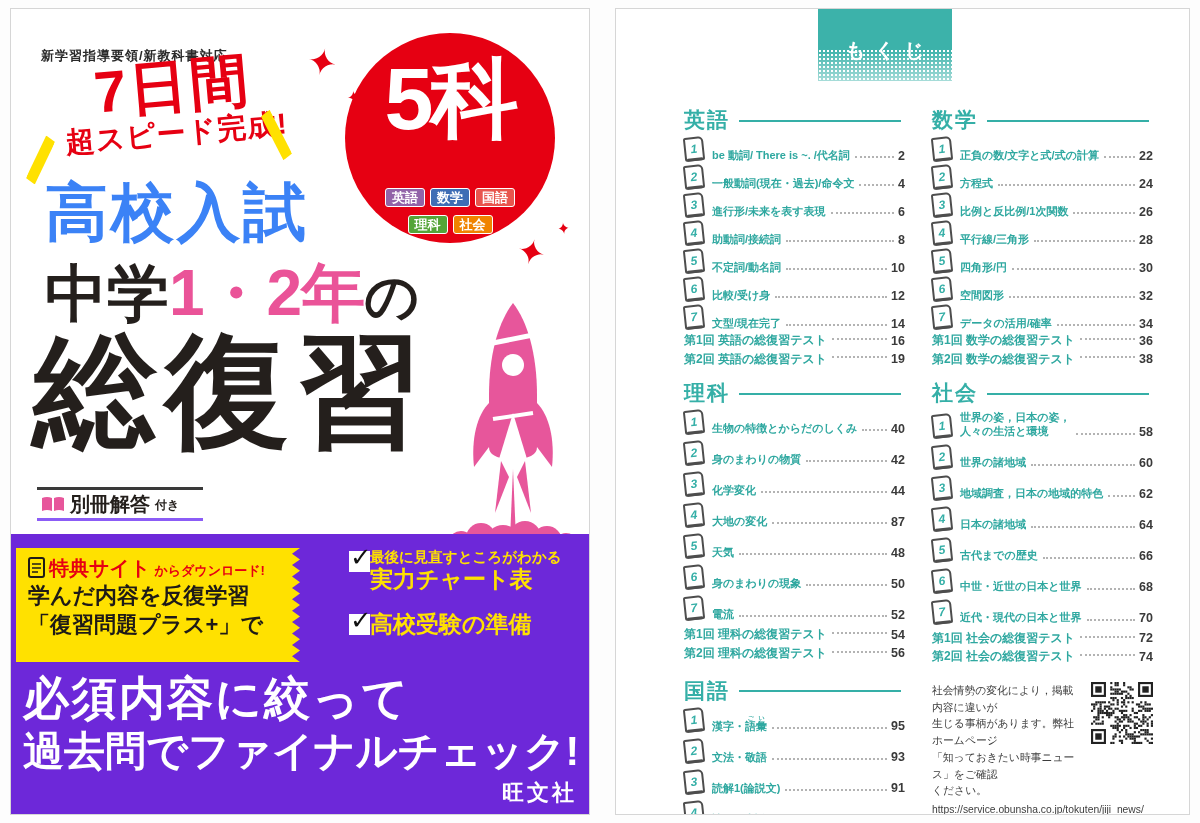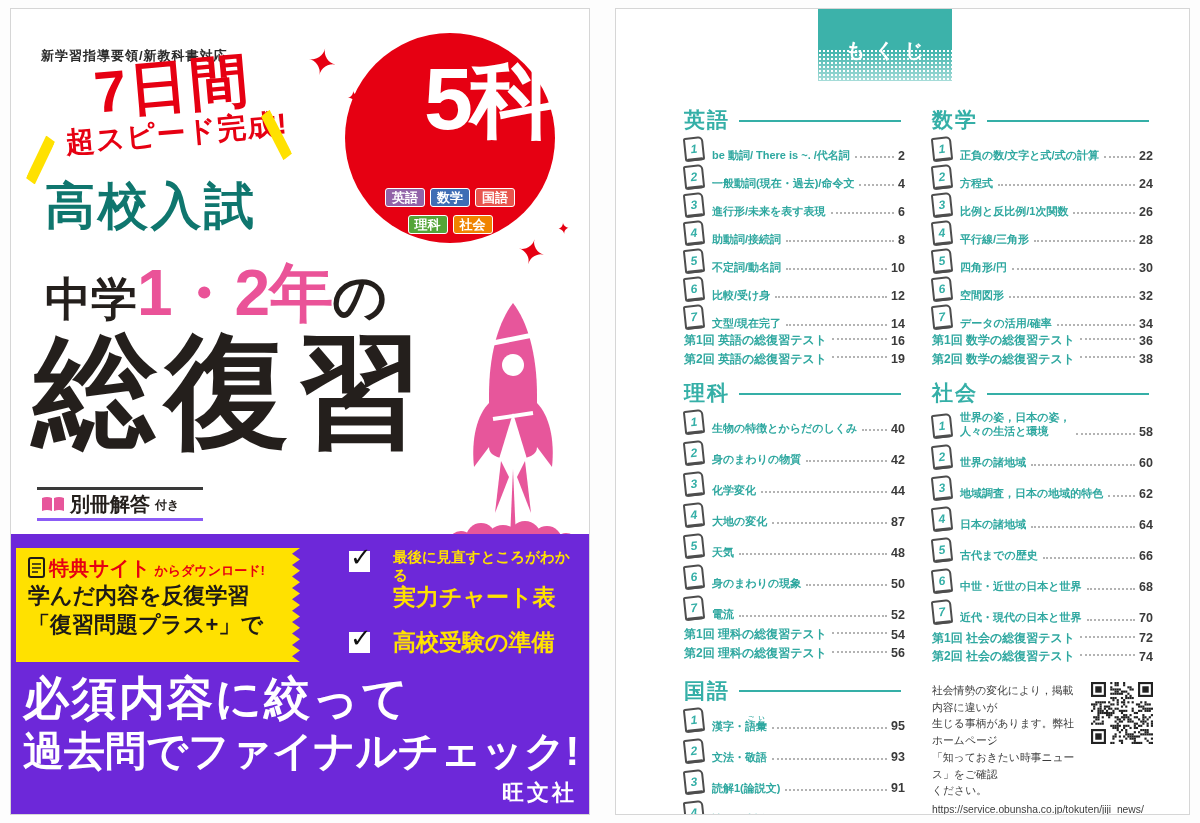--- a/index.html
+++ b/index.html
@@ -11,51 +11,51 @@
 
   
   .top-note{position:absolute;left:30px;top:38px;font-size:13px;font-weight:bold;color:#2a2a2a;letter-spacing:1px;}
   .burst{position:absolute;left:38px;top:48px;width:250px;text-align:center;transform:rotate(-5deg);color:#e60012;}
   .burst-l1{font-size:58px;font-weight:900;letter-spacing:3px;line-height:1;}
   .burst-l2{font-size:29px;font-weight:900;letter-spacing:1px;line-height:1;margin-top:4px;}
   .slash{position:absolute;background:#ffe100;}
   .slash-left{left:22px;top:126px;width:15px;height:50px;transform:rotate(20deg);clip-path:polygon(30% 0,100% 6%,70% 100%,0 94%);}
   .slash-right{left:258px;top:100px;width:15px;height:52px;transform:rotate(-22deg);clip-path:polygon(0 6%,70% 0,100% 94%,30% 100%);}
   .subject-circle{position:absolute;left:334px;top:24px;width:210px;height:210px;border-radius:50%;background:#e60012;}
-  .circle-text{position:absolute;left:0;right:0;top:22px;text-align:right;color:#fff;font-size:88px;font-weight:900;letter-spacing:-3px;line-height:1;}
+  .circle-text{position:absolute;left:0;right:0;top:22px;text-align:center;color:#fff;font-size:88px;font-weight:900;letter-spacing:-3px;line-height:1;}
   .badges-row{position:absolute;left:0;right:0;display:flex;justify-content:center;gap:5px;}
   .badges-row-1{bottom:36px;}
   .badges-row-2{bottom:9px;}
   .badge{font-size:13px;font-weight:bold;color:#fff;border:1px solid #fff;border-radius:3px;padding:2px 6px;line-height:1;white-space:nowrap;}
   .sparkle{position:absolute;color:#e60012;line-height:1;}
   .sparkle::before{content:"✦";}
   .sp1{left:296px;top:36px;font-size:36px;transform:rotate(12deg);}
   .sp2{left:336px;top:80px;font-size:17px;transform:rotate(-8deg);}
   .sp3{left:506px;top:226px;font-size:34px;transform:rotate(14deg);}
   .sp4{left:546px;top:212px;font-size:16px;transform:rotate(-6deg);}
-  .title1{position:absolute;left:34px;top:172px;font-size:50px;font-weight:900;color:#0f766e;letter-spacing:3px;line-height:1;}
+  .title1{position:absolute;left:34px;top:172px;font-size:63px;font-weight:900;color:#3b82f6;letter-spacing:3px;line-height:1;}
   .title2{position:absolute;left:34px;top:252px;line-height:1;white-space:nowrap;}
-  .title2 .t2a,.title2 .t2c{font-size:46px;font-weight:900;color:#241f1c;}
+  .title2 .t2a,.title2 .t2c{font-size:62px;font-weight:900;color:#241f1c;}
   .title2 .t2b{font-size:64px;font-weight:900;color:#ea5398;letter-spacing:-1px;}
   .title2 .t2c{font-size:54px;}
   .title3{position:absolute;left:22px;top:320px;font-size:124px;font-weight:900;color:#241f1c;letter-spacing:8px;line-height:1;}
   .answer-badge{position:absolute;left:26px;top:478px;width:166px;border-top:3px solid #3a3a3a;border-bottom:3px solid #8b5cf6;padding:4px 4px;display:flex;align-items:center;gap:5px;box-sizing:border-box;}
   .answer-badge .ab-main{font-size:20px;font-weight:900;color:#241f1c;line-height:1;}
   .answer-badge .ab-suffix{font-size:12px;font-weight:bold;color:#241f1c;align-self:flex-end;}
   .rocket{position:absolute;left:442px;top:292px;width:120px;height:250px;}
 
   .pink-band{position:absolute;left:0;top:525px;width:580px;height:282px;background:#6d28d9;}
   .feature-box{position:absolute;left:5px;top:14px;width:284px;height:114px;background:#ffe100;box-sizing:border-box;padding:9px 18px 6px 12px;
     clip-path:polygon(0 0,100% 0,calc(100% - 8px) 5%,100% 10%,calc(100% - 8px) 15%,100% 20%,calc(100% - 8px) 25%,100% 30%,calc(100% - 8px) 35%,100% 40%,calc(100% - 8px) 45%,100% 50%,calc(100% - 8px) 55%,100% 60%,calc(100% - 8px) 65%,100% 70%,calc(100% - 8px) 75%,100% 80%,calc(100% - 8px) 85%,100% 90%,calc(100% - 8px) 95%,100% 100%,0 100%);}
   .fb-line1{display:flex;align-items:flex-end;gap:4px;margin-bottom:4px;}
   .fb-strong{font-size:20px;font-weight:900;color:#e60012;line-height:1;}
   .fb-rest{font-size:13px;font-weight:900;color:#e60012;line-height:1.1;}
   .fb-body{font-size:22px;font-weight:900;color:#1e1a17;line-height:1.3;letter-spacing:0;white-space:nowrap;}
   .checks{position:absolute;left:338px;top:14px;width:235px;}
-  .check-row{display:flex;align-items:flex-start;gap:23px;margin-bottom:18px;}
+  .check-row{display:flex;align-items:flex-start;gap:0;margin-bottom:18px;}
   .checkbox{position:relative;width:21px;height:21px;background:#fff;flex:none;margin-top:3px;}
   .checkbox::after{content:"✓";position:absolute;left:1px;top:-9px;font-size:26px;font-weight:900;color:#111;}
   .check-note{font-size:14.5px;font-weight:bold;color:#ffe100;line-height:1.25;}
   .check-label{font-size:23px;font-weight:900;color:#ffe100;line-height:1.15;}
   .catch{position:absolute;left:12px;top:136px;color:#fff;font-weight:900;line-height:1.22;white-space:nowrap;}
   .catch-l1{font-size:46px;letter-spacing:2px;}
   .catch-l2{font-size:41px;letter-spacing:0;}
   .publisher{position:absolute;right:14px;bottom:8px;color:#fff;font-size:22px;font-weight:900;letter-spacing:3px;}
 
   

